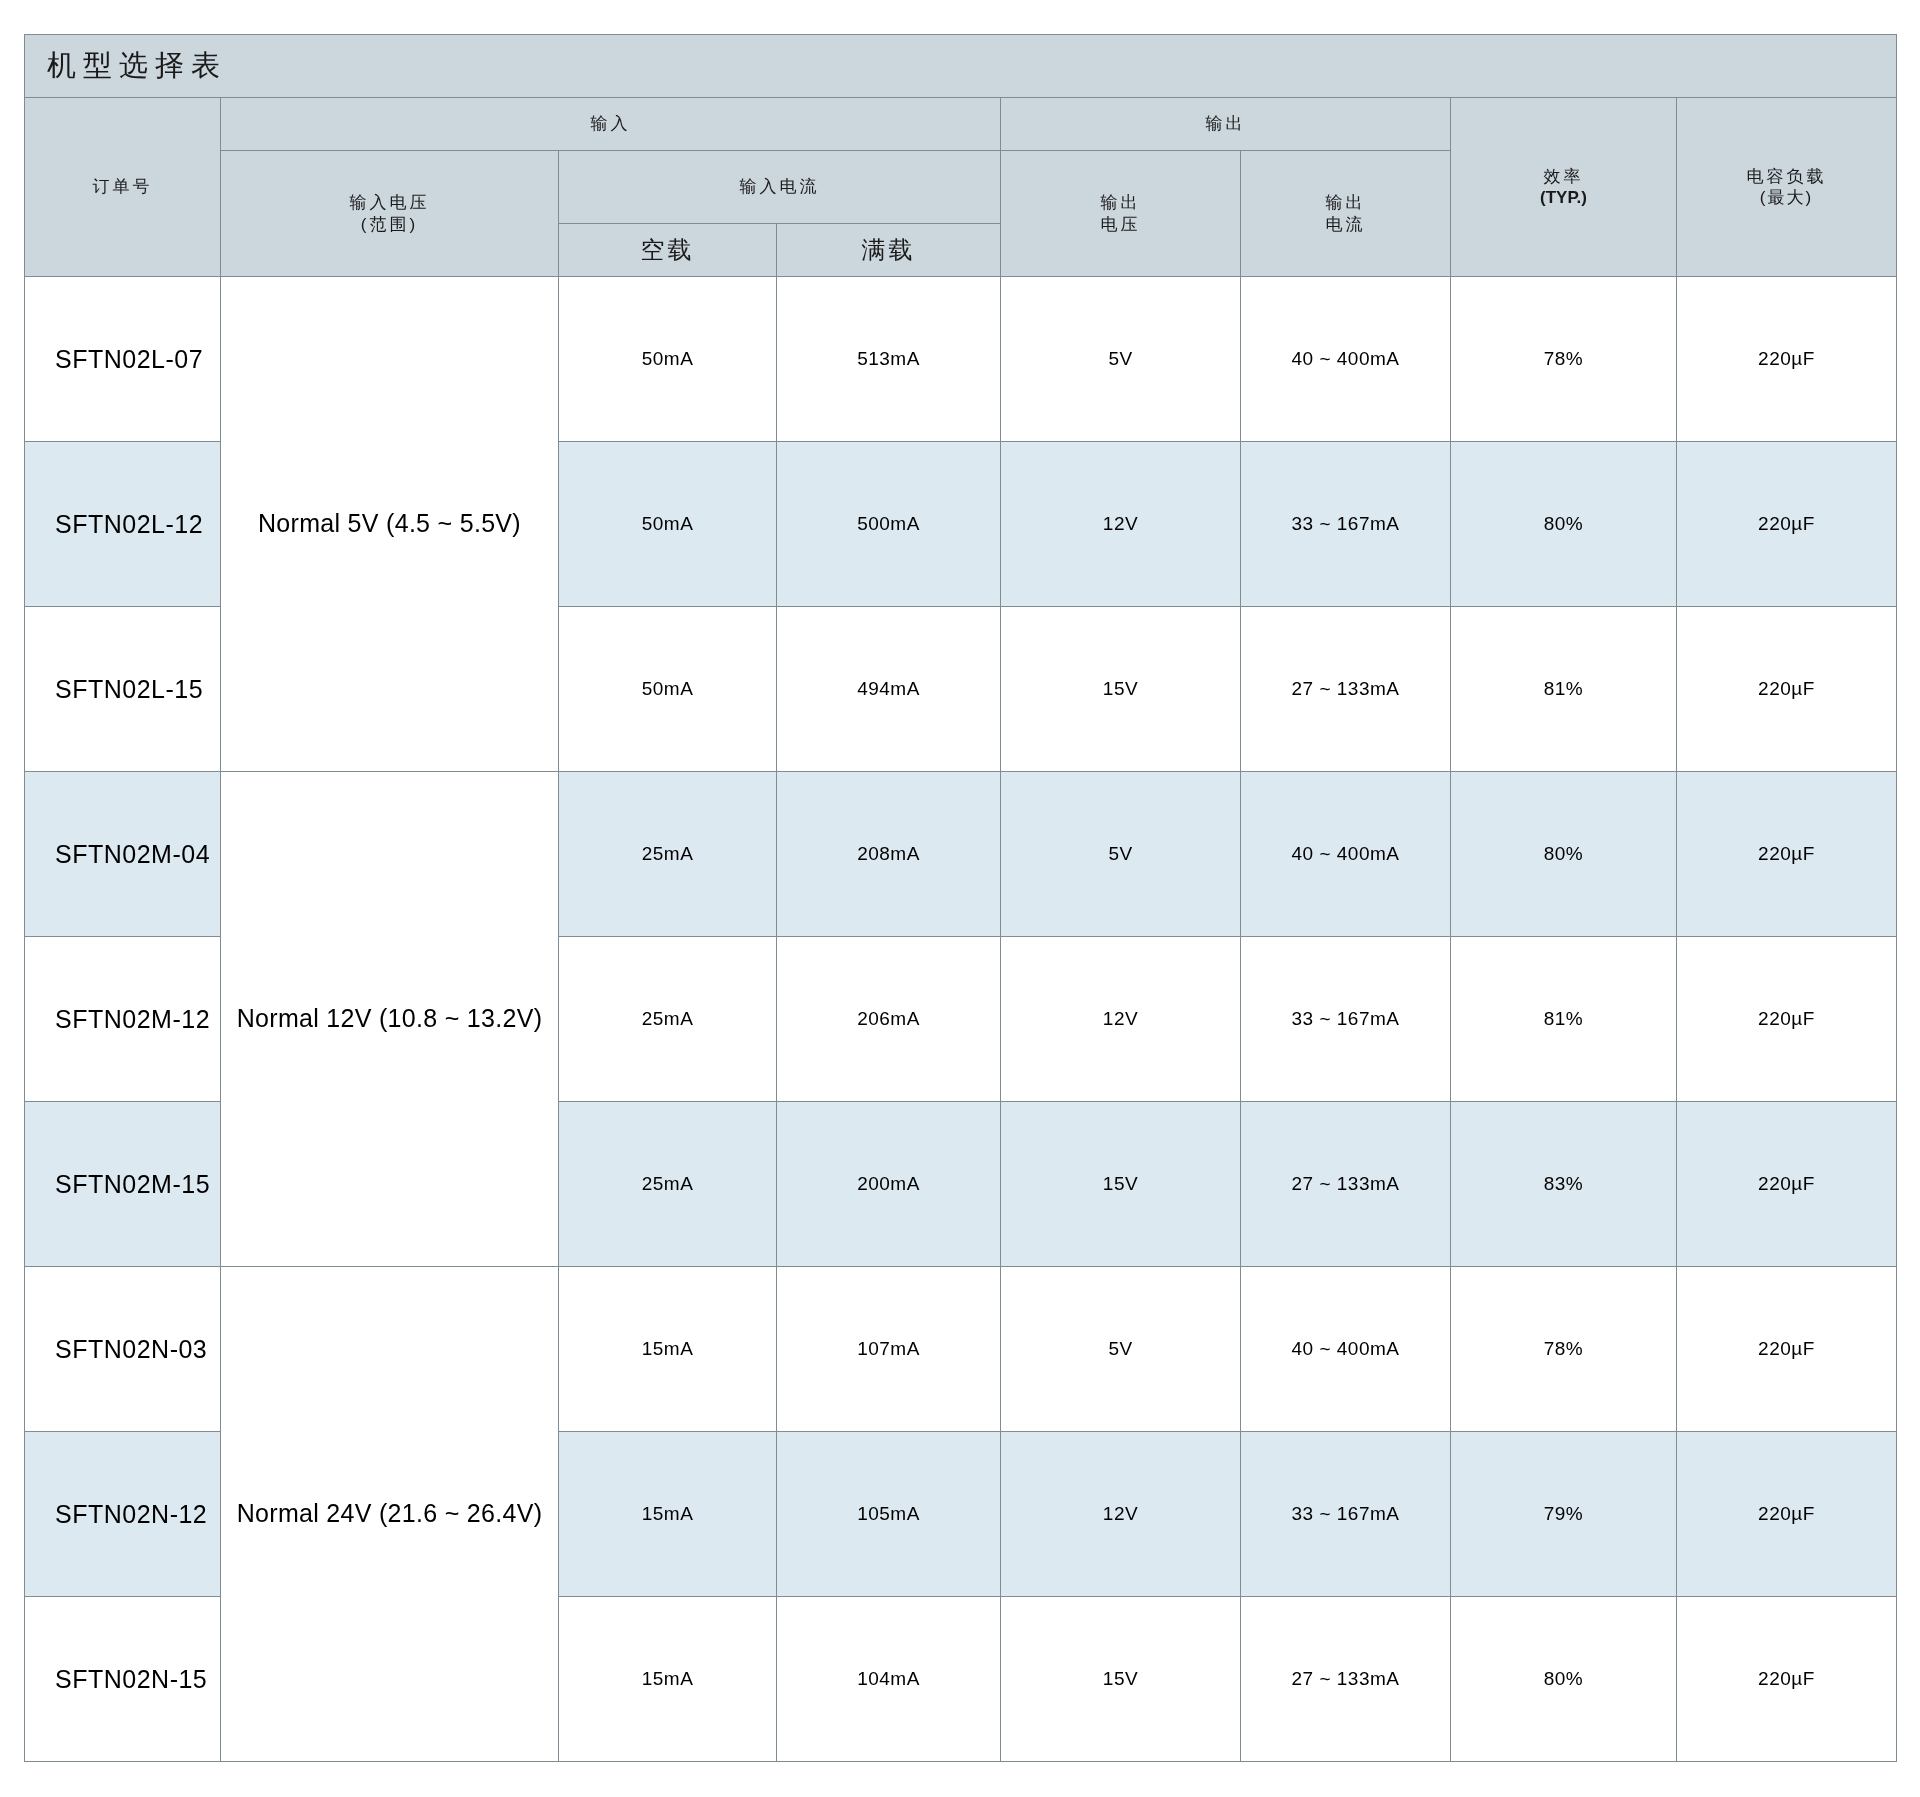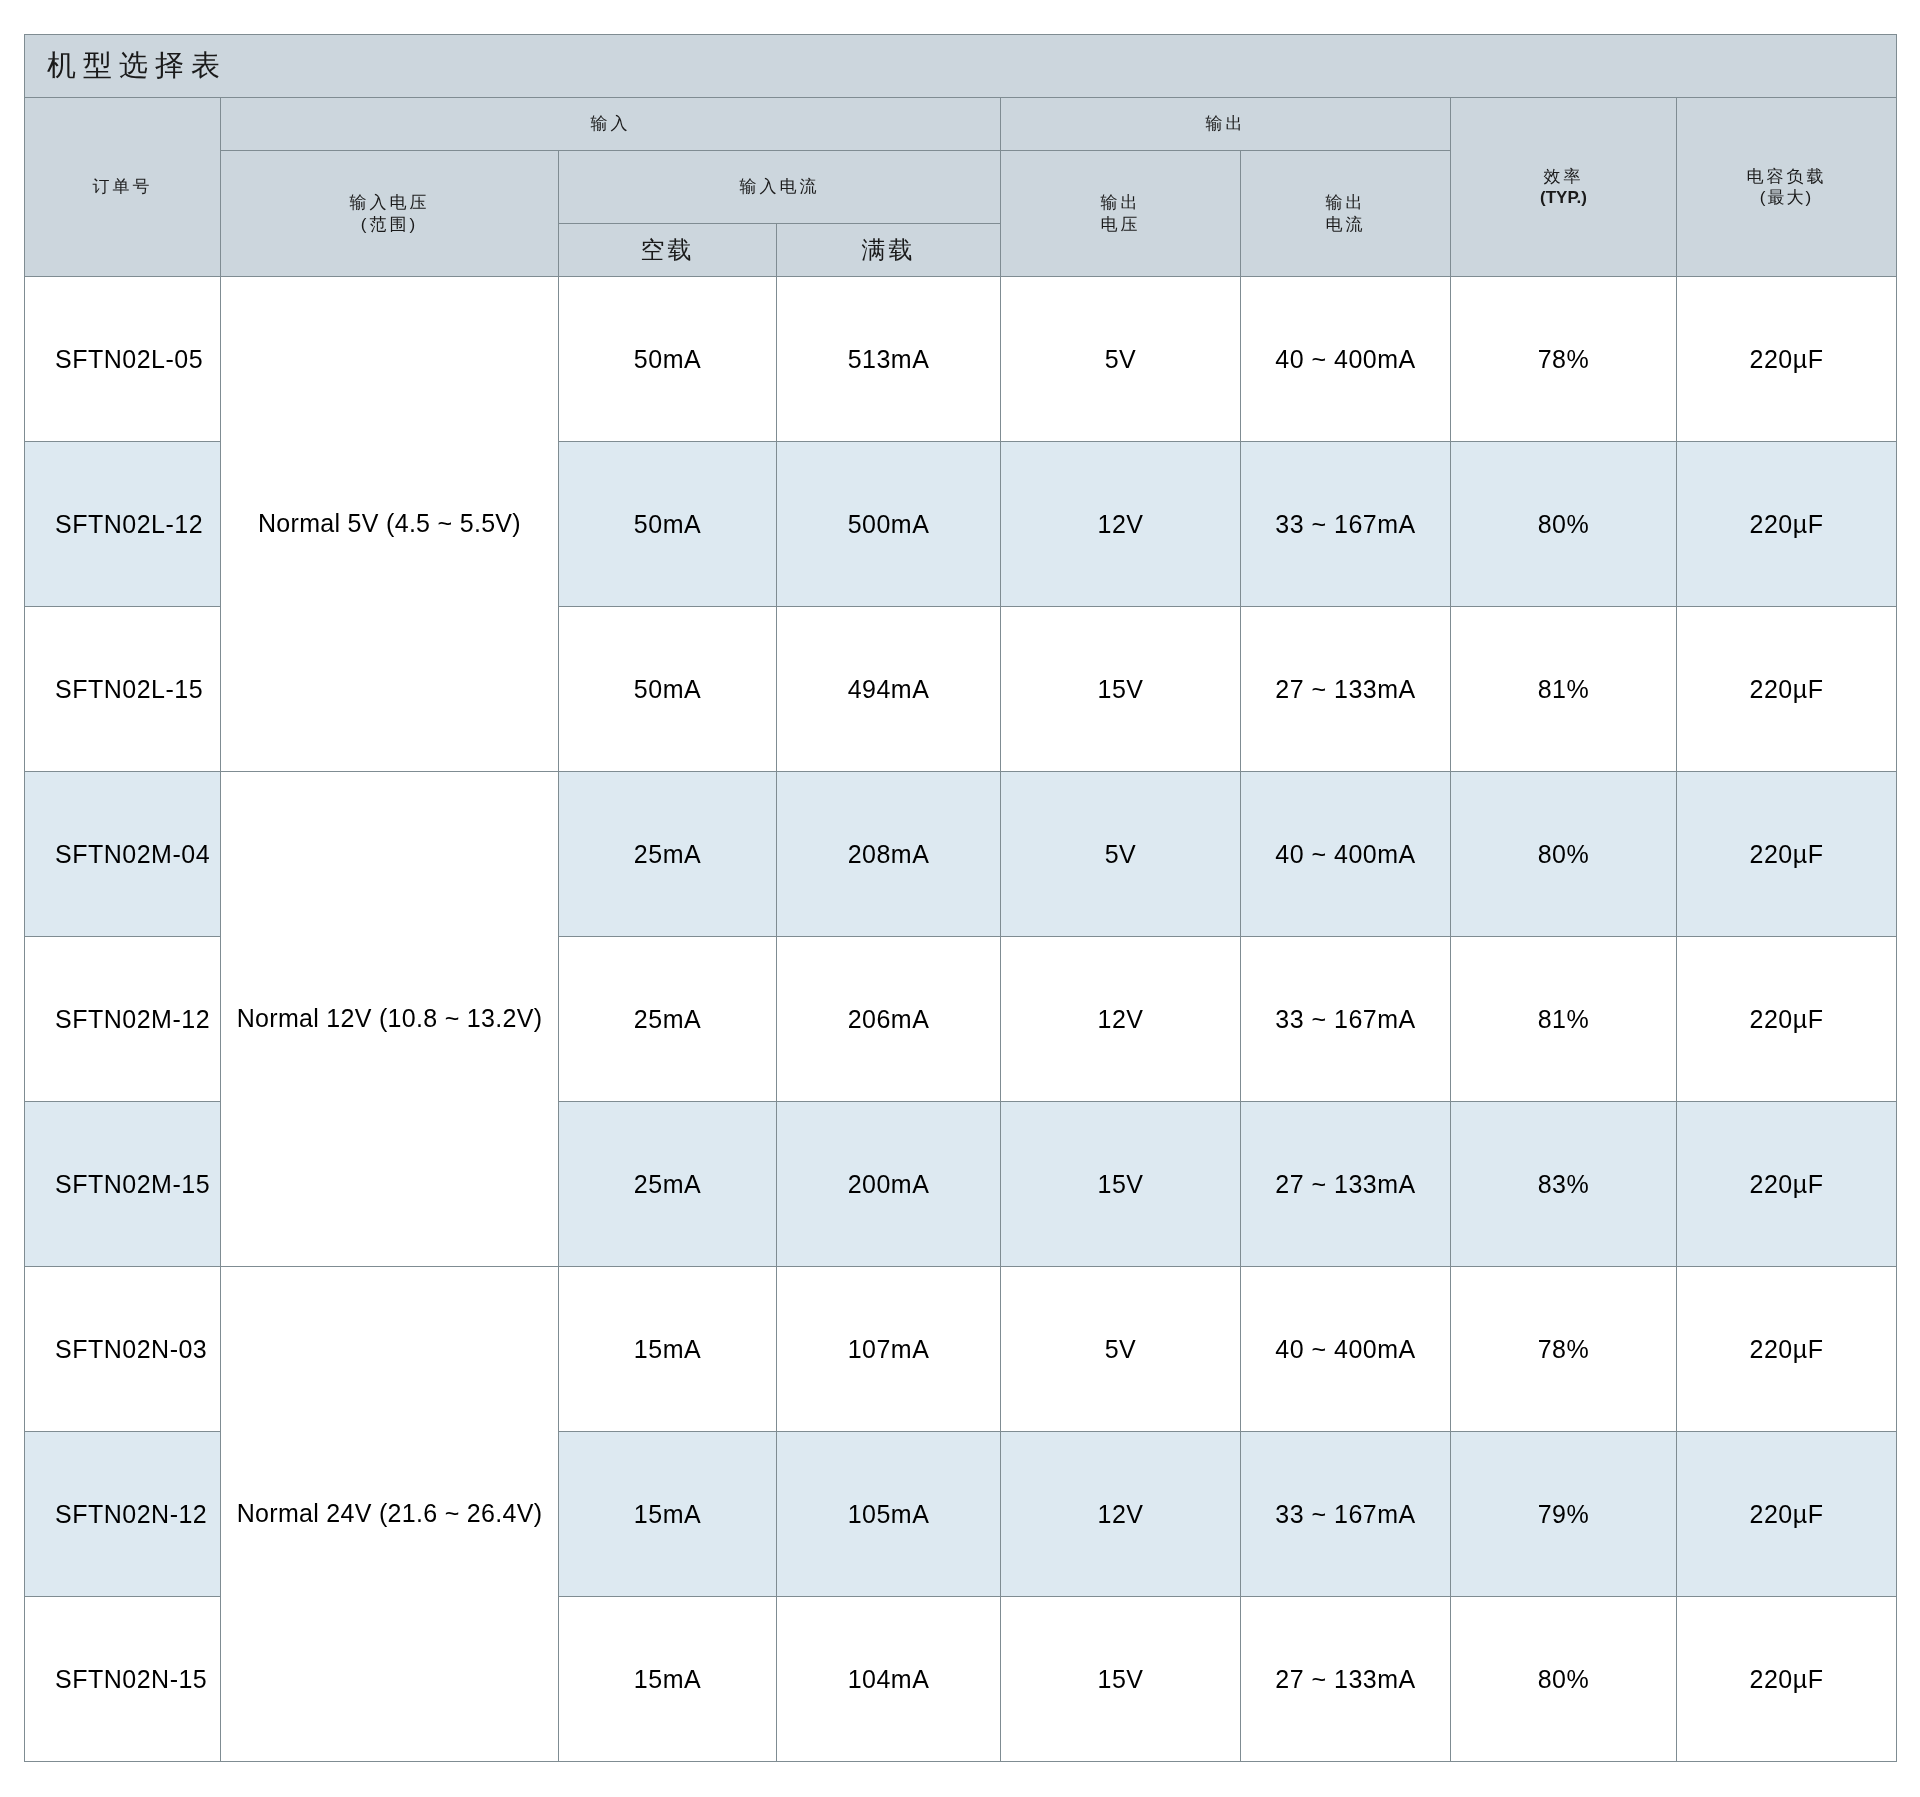--- a/index.html
+++ b/index.html
@@ -74,21 +74,21 @@
   
   .model {
     font-size: 25px;
     font-weight: bold;
     text-align: left !important;
     padding-left: 30px !important;
     letter-spacing: 0.5px;
     white-space: nowrap;
   }
   .val {
-    font-size: 25px;
+    font-size: 19px;
     letter-spacing: 0.5px;
     white-space: nowrap;
   }
   .vin {
     font-size: 25px;
     line-height: 1.5;
     letter-spacing: 0.3px;
   }
   .row-alt td {
     background: #dde9f1;
@@ -155,21 +155,21 @@
             <span class="two-line">电流</span>
           </td>
         </tr>
 
         <tr class="h-row3">
           <td class="hdr small">空载</td>
           <td class="hdr small">满载</td>
         </tr>
 
         <tr class="data-row row-plain">
-          <td class="model">SFTN02L-05</td>
+          <td class="model">SFTN02L-07</td>
           <td class="vin vin-cell" rowspan="3">
             <span class="two-line">Normal 5V</span>
             <span class="two-line">(4.5 ~ 5.5V)</span>
           </td>
           <td class="val">50mA</td>
           <td class="val">513mA</td>
           <td class="val">5V</td>
           <td class="val">40 ~ 400mA</td>
           <td class="val">78%</td>
           <td class="val">220µF</td>

